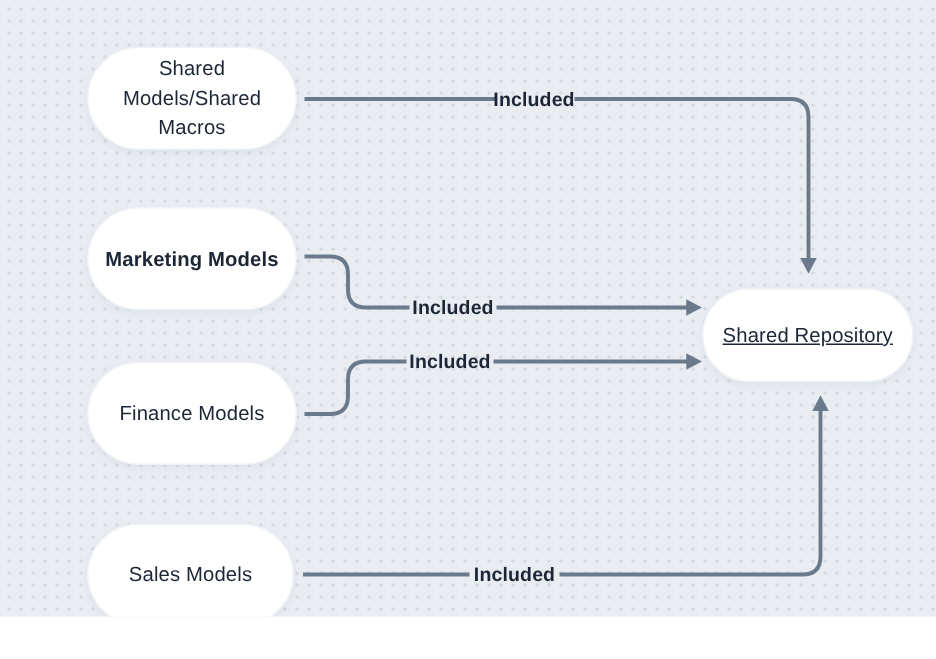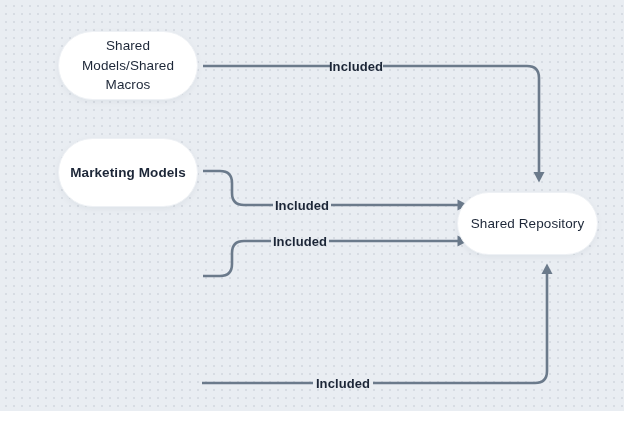--- a/index.html
+++ b/index.html
@@ -31,21 +31,21 @@
     font-size: 13.5px;
     font-weight: 500;
     letter-spacing: 0.1px;
     line-height: 1.45;
     box-sizing: border-box;
   }
   #node-shared-models { left: 58px;  top: 31px;  width: 140px; height: 69px; padding: 0 13px; }
   #node-marketing     { left: 58px;  top: 138px; width: 140px; height: 69px; font-weight: bold; }
   #node-finance       { left: 58px;  top: 241px; width: 140px; height: 69px; }
   #node-sales         { left: 58px;  top: 349px; width: 138px; height: 68px; }
-  #node-repository    { left: 457px; top: 192px; width: 141px; height: 63px; }
+  #node-repository    { left: 468px; top: 192px; width: 141px; height: 63px; text-decoration: underline; }
   svg.wires {
     position: absolute;
     left: 0; top: 0;
     width: 624px; height: 439px;
     pointer-events: none;
   }
   svg.wires path {
     fill: none;
     stroke: #6b7a8b;
     stroke-width: 2.6px;
@@ -101,21 +101,27 @@
   </svg>
 
   <div class="node" id="node-shared-models">
     <span>Shared Models/Shared Macros</span>
   </div>
 
   <div class="node" id="node-marketing">
     <span>Marketing Models</span>
   </div>
 
+  <div class="node" id="node-finance">
+    <span>Finance Models</span>
+  </div>
 
+  <div class="node" id="node-sales">
+    <span>Sales Models</span>
+  </div>
 
   <div class="node" id="node-repository">
     <span>Shared Repository</span>
   </div>
 
   <div class="wire-label" id="wire-label-1">Included</div>
 
   <div class="wire-label" id="wire-label-2">Included</div>
 
   <div class="wire-label" id="wire-label-3">Included</div>

